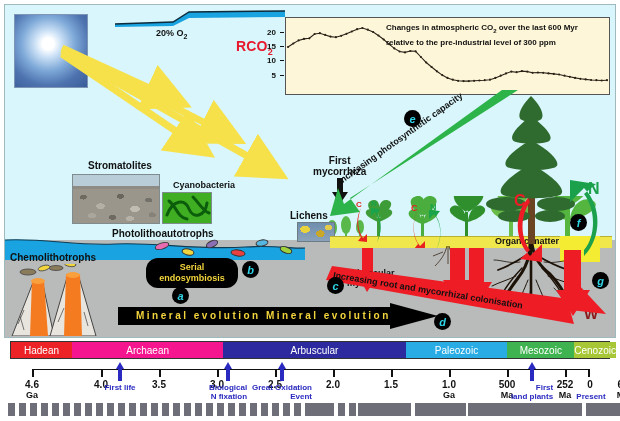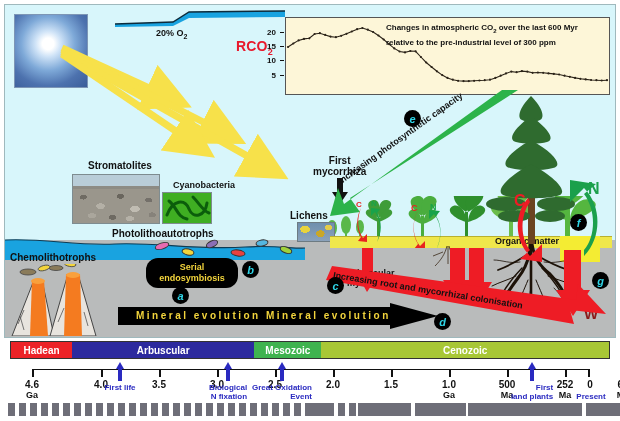--- a/index.html
+++ b/index.html
@@ -80,21 +80,21 @@
   .minarrow{position:absolute;left:118px;top:303px;width:320px;height:26px;}
   .min-label{position:absolute;left:136px;top:310px;font-size:10px;font-weight:bold;color:#f2d43c;letter-spacing:2.5px;white-space:nowrap;}
 
   
   .diag-text{position:absolute;font-weight:bold;color:#111;white-space:nowrap;}
 
   .cnlabel{position:absolute;font-weight:bold;}
 
   
   .tl{position:absolute;left:10px;top:341px;width:600px;height:18px;display:flex;border:1px solid #333;box-sizing:border-box;}
-  .tl-seg{height:100%;display:flex;align-items:center;justify-content:center;color:#fff;font-size:10px;font-weight:bold;}
+  .tl-seg{height:100%;display:flex;align-items:center;justify-content:center;color:#fff;font-size:10px;font-weight:normal;}
   .axis{position:absolute;left:32px;top:369px;width:556px;height:8px;border-top:1.5px solid #111;}
   .axis-t{position:absolute;top:-1px;width:1.5px;height:8px;background:#111;}
   .tick-lbl{position:absolute;font-size:10px;font-weight:bold;color:#111;text-align:right;transform:translateX(-50%);}
   .tick-unit{position:absolute;font-size:9px;font-weight:bold;color:#111;text-align:center;transform:translateX(-50%);}
   .evt{position:absolute;font-size:8px;font-weight:bold;color:#2a2ac0;text-align:right;line-height:9px;transform:translateX(-50%);}
   .evt-arrow{position:absolute;width:0;height:0;border-left:4px solid transparent;border-right:4px solid transparent;border-bottom:7px solid #2a2ac0;transform:translateX(-50%);}
   .evt-stem{position:absolute;width:4px;background:#2a2ac0;transform:translateX(-50%);}
 
   .ruler{position:absolute;left:8px;top:403px;width:604px;height:13px;}
   .rbar{position:absolute;top:0;height:13px;background:#6e6e78;}
@@ -464,21 +464,23 @@
     </div>
   <div class="marker" style="left:570px;top:214px">
       <span>f</span>
     </div>
   <div class="marker" style="left:592px;top:272px">
       <span>g</span>
     </div>
 
   <div class="tl" id="tl">
       <div class="tl-seg" style="flex:0 0 10.2%;background:#ec2227">Hadean</div>
+      <div class="tl-seg" style="flex:0 0 25.3%;background:#f5158f">Archaean</div>
       <div class="tl-seg" style="flex:0 0 30.5%;background:#2c2a9e">Arbuscular</div>
+      <div class="tl-seg" style="flex:0 0 17%;background:#29ace4">Paleozoic</div>
       <div class="tl-seg" style="flex:0 0 11.2%;background:#3fb34f">Mesozoic</div>
       <div class="tl-seg" style="flex: 1 1 auto; background: rgb(168, 199, 54);">Cenozoic</div>
     </div>
   <div class="axis" id="axis">
       <div class="axis-t" style="left:0px"></div>
       <div class="axis-t" style="left:69px"></div>
       <div class="axis-t" style="left:127px"></div>
       <div class="axis-t" style="left:185px"></div>
       <div class="axis-t" style="left:243px"></div>
       <div class="axis-t" style="left:301px"></div>

